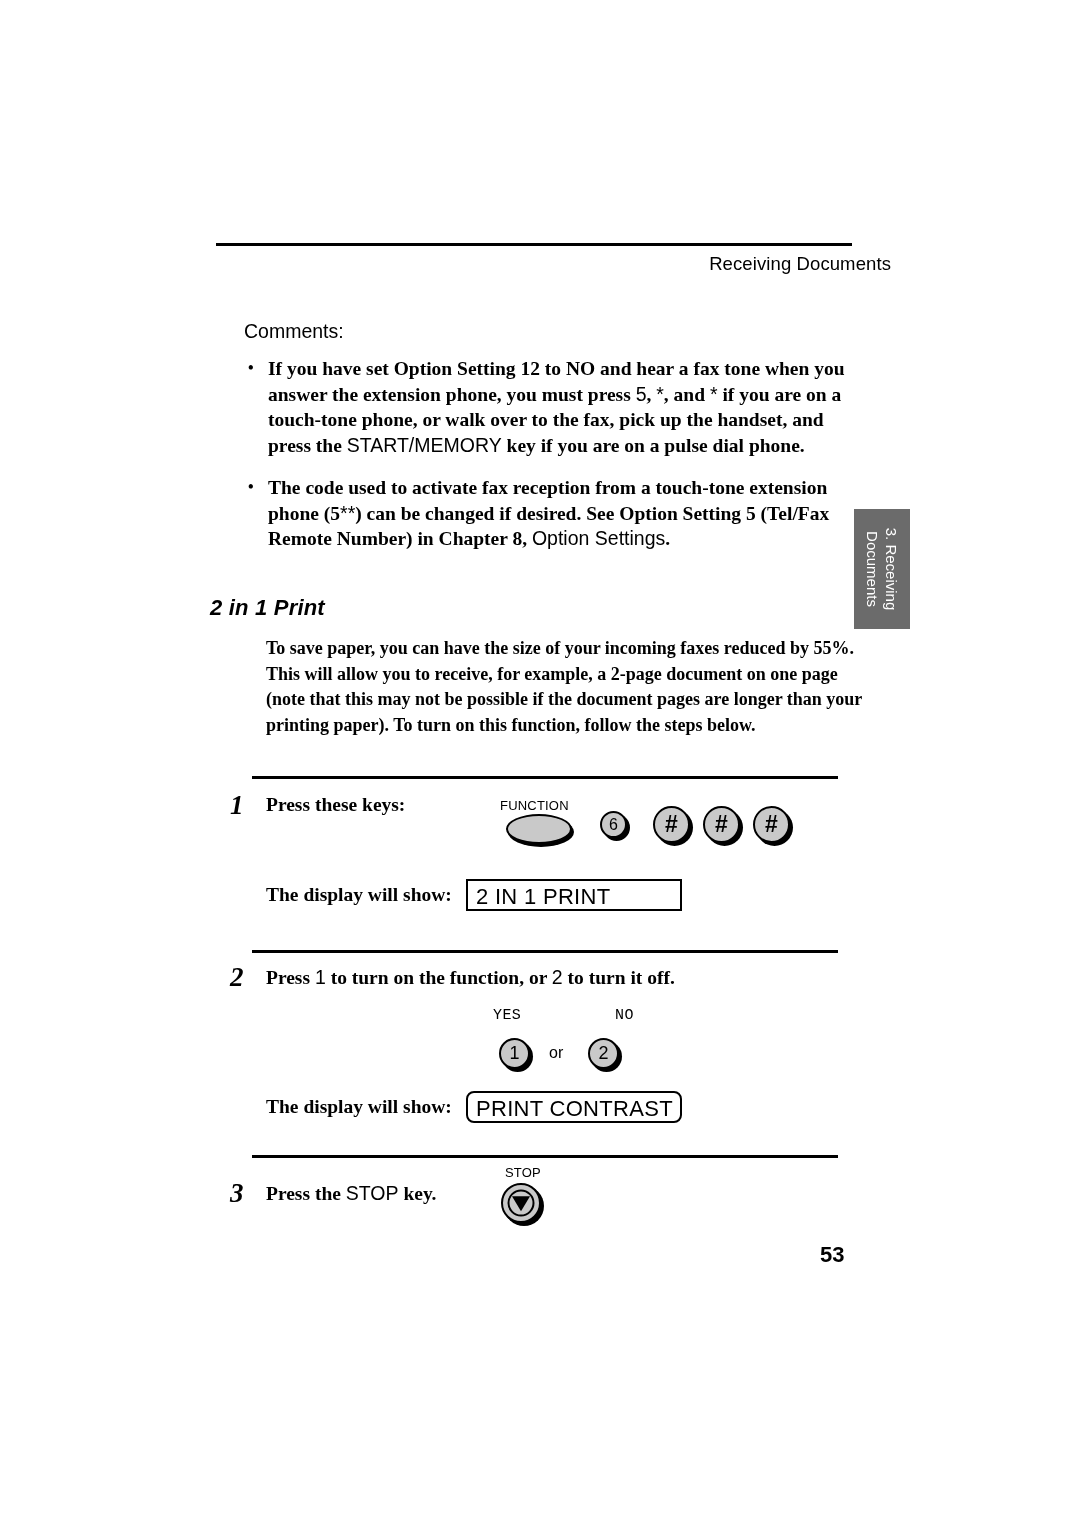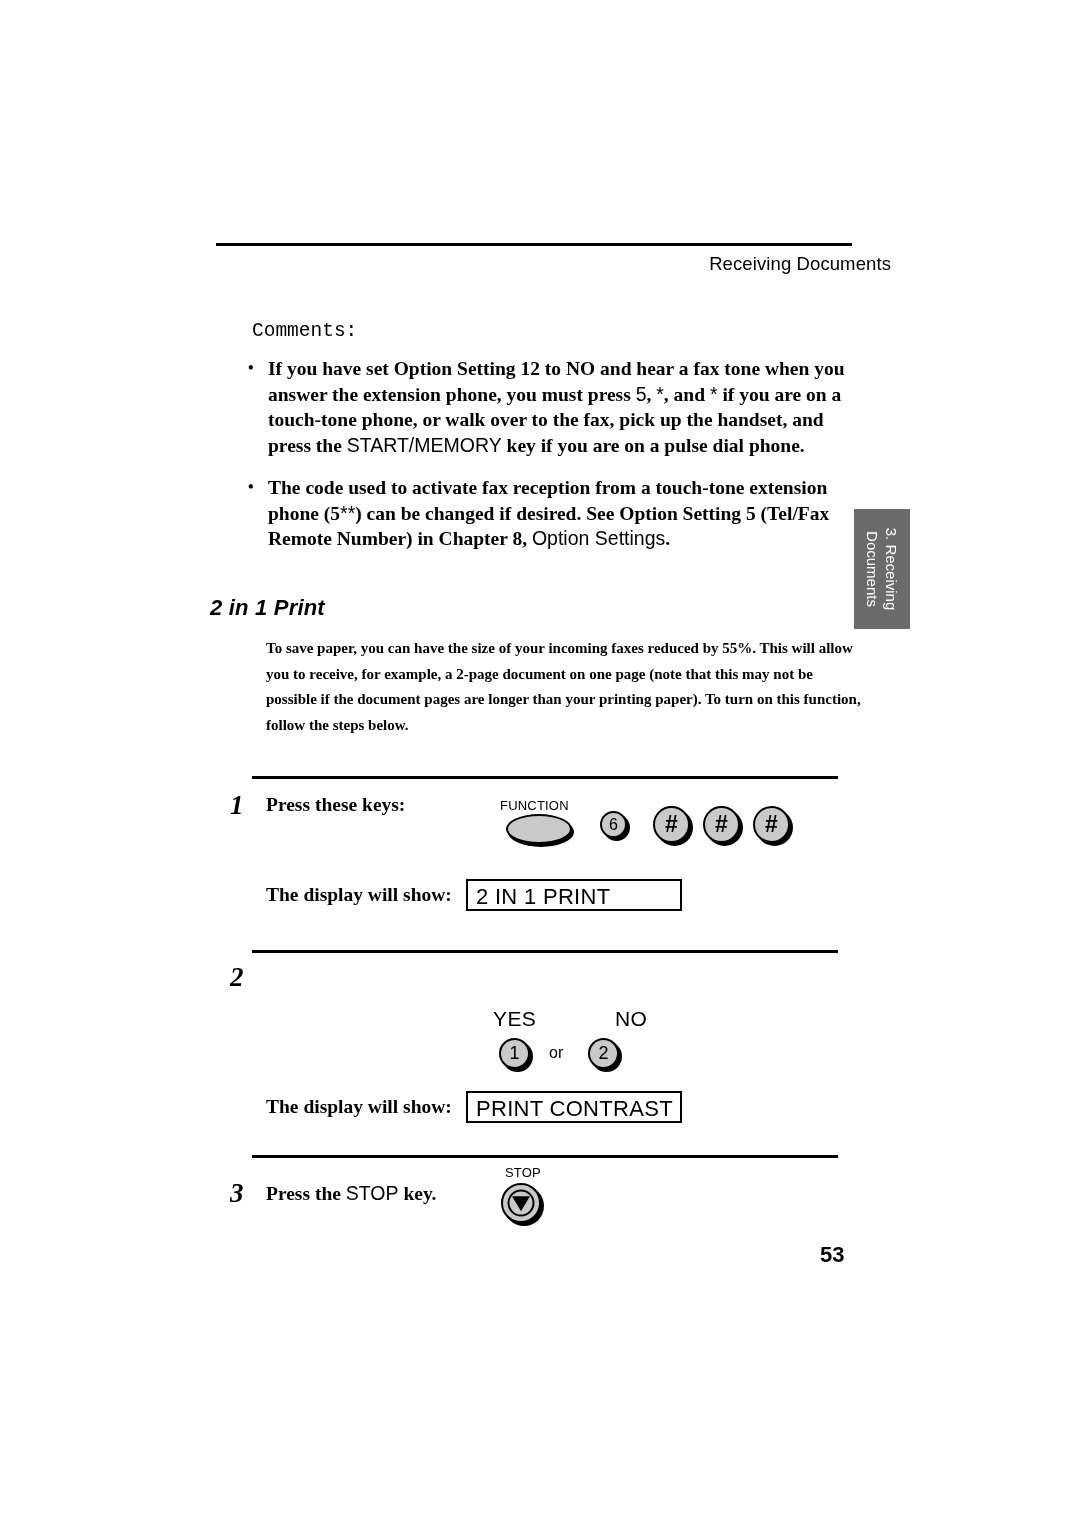--- a/index.html
+++ b/index.html
@@ -66,23 +66,23 @@
     font-family: "Liberation Sans", sans-serif;
     font-size: 15px;
     line-height: 19px;
     text-align: center;
   }
   .side-tab-inner span { display: block; }
 
   
   .comments-label {
     position: absolute;
-    left: 252px;
+    left: 244px;
     top: 320px;
-    font-family: Liberation Mono, monospace;
+    font-family: Liberation Sans, sans-serif;
     font-size: 19.5px;
   }
 
   .bullet-list {
     position: absolute;
     left: 246px;
     top: 356px;
     width: 620px;
   }
   .bullet-item {
@@ -120,21 +120,21 @@
   }
 
   
   .intro-para {
     position: absolute;
     left: 266px;
     top: 636px;
     width: 600px;
     font-family: "Liberation Serif", serif;
     font-weight: bold;
-    font-size: 15px;
+    font-size: 18px;
     line-height: 25.6px;
   }
 
   
   .step-rule {
     position: absolute;
     left: 252px;
     width: 586px;
     height: 0;
     border-top: 3px solid #000;
@@ -263,22 +263,22 @@
     border-top: 15px solid #000;
   }
 
   .or-text {
     position: absolute;
     font-family: "Liberation Sans", sans-serif;
     font-size: 16px;
   }
   .yesno-label {
     position: absolute;
-    font-family: Liberation Sans, sans-serif;
-    font-size: 21px;
+    font-family: Liberation Mono, monospace;
+    font-size: 15px;
     letter-spacing: 0.4px;
   }
 
   
   .page-number {
     position: absolute;
     left: 820px;
     top: 1242px;
     font-family: "Liberation Sans", sans-serif;
     font-weight: bold;
@@ -320,30 +320,31 @@
   <div class="key-circle key-small" style="left:600px; top:811px;">6</div>
   <div class="key-circle key-big" style="left:653px; top:806px;">#</div>
   <div class="key-circle key-big" style="left:703px; top:806px;">#</div>
   <div class="key-circle key-big" style="left:753px; top:806px;">#</div>
 
   <div class="display-label" style="left:266px; top:884px;">The display will show:</div>
   <div class="display-box" style="left:466px; top:879px; width:216px; height:32px;">2 IN 1 PRINT</div>
 
   <div class="step-rule" id="rule-2"></div>
   <div class="step-num" style="left:230px; top:962px;">2</div>
+  <div class="step-text" style="left:266px; top:966px;"><span>Press </span><span class="san">1</span><span> to turn on the function, or </span><span class="san">2</span><span> to turn it off.</span></div>
 
   <div class="yesno-label" style="left:493px; top:1007px;">YES</div>
   <div class="yesno-label" style="left:583px; top:1007px;margin-left:32px;">NO</div>
 
   <div class="key-circle key-yesno" style="left:499px; top:1038px;">1</div>
   <div class="or-text" style="left:549px; top:1044px;">or</div>
   <div class="key-circle key-yesno" style="left:588px; top:1038px;">2</div>
 
   <div class="display-label" style="left:266px; top:1096px;">The display will show:</div>
-  <div class="display-box" style="left:466px; top:1091px; width:216px; height:32px;">PRINT CONTRAST</div>
+  <div class="display-box" style="left:466px; top:1091px; width:216px; height:32px;border-radius:8px;">PRINT CONTRAST</div>
 
   <div class="step-rule" id="rule-3"></div>
   <div class="step-num" style="left:230px; top:1178px;">3</div>
   <div class="step-text" style="left:266px; top:1182px;"><span>Press the </span><span class="san">STOP</span><span> key.</span></div>
 
   <div class="key-caption" style="left:505px; top:1165px;">STOP</div>
   <div class="key-stop" style="left:501px; top:1183px;">
     <div class="key-stop-ring"></div>
     <div class="key-stop-tri"></div>
   </div>

